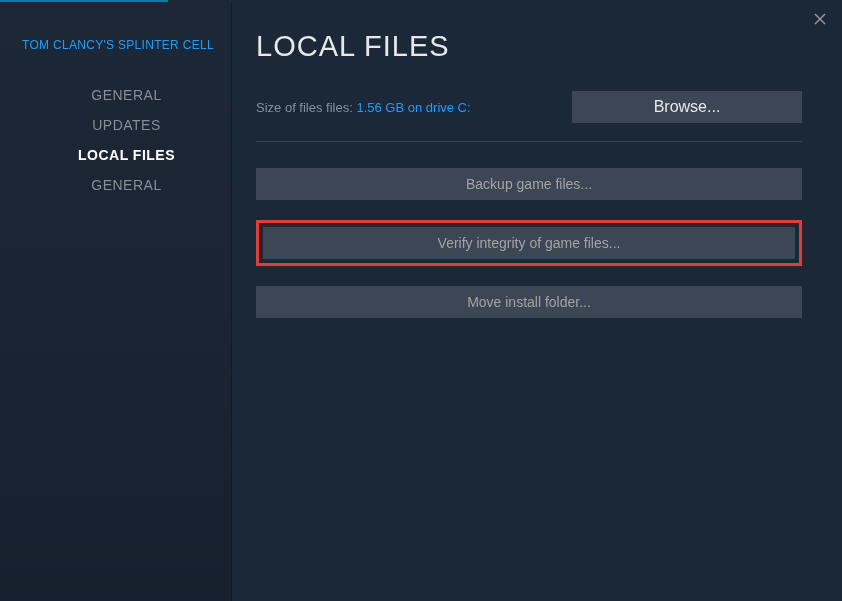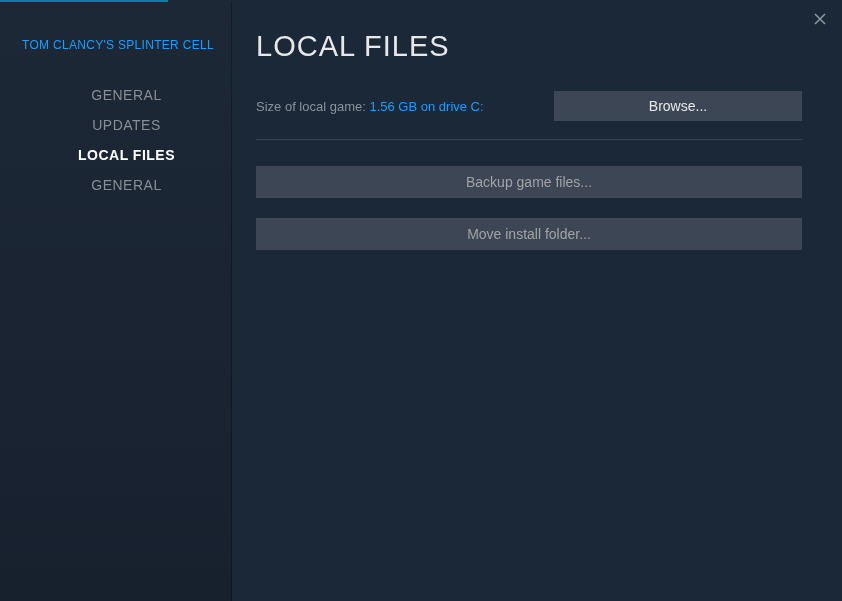--- a/index.html
+++ b/index.html
@@ -85,22 +85,22 @@
     .size-link {
       color: #1a9fff;
       font-size: 13px;
       cursor: pointer;
     }
     .browse-btn {
       background: #3c4655;
       color: #e8e8e8;
       border: none;
       padding: 7px 16px;
-      width: 248px;
-      font-size: 14px;
+      width: 230px;
+      font-size: 16px;
       cursor: pointer;
       text-align: center;
     }
     .divider {
       height: 1px;
       background: #3a4150;
       margin-bottom: 26px;
     }
     .action-btn {
       display: block;
@@ -151,25 +151,28 @@
     <div class="sidebar-item">
       <span>GENERAL</span>
     </div>
   </div>
 
   <div class="main">
     <h1 class="page-title">LOCAL FILES</h1>
 
     <div class="info-row">
       <div>
-        <span class="size-text">Size of local game: </span><span class="size-link">1.56 GB on drive C:</span>
+        <span class="size-text">Size of files files: </span><span class="size-link">1.56 GB on drive C:</span>
       </div>
       <button class="browse-btn">Browse...</button>
     </div>
 
     <div class="divider"></div>
 
     <button class="action-btn">Backup game files...</button>
 
+    <div class="highlighted-wrap">
+      <button class="action-btn">Verify integrity of game files...</button>
+    </div>
 
     <button class="action-btn">Move install folder...</button>
   </div>
 </div>
 
 </body></html>

